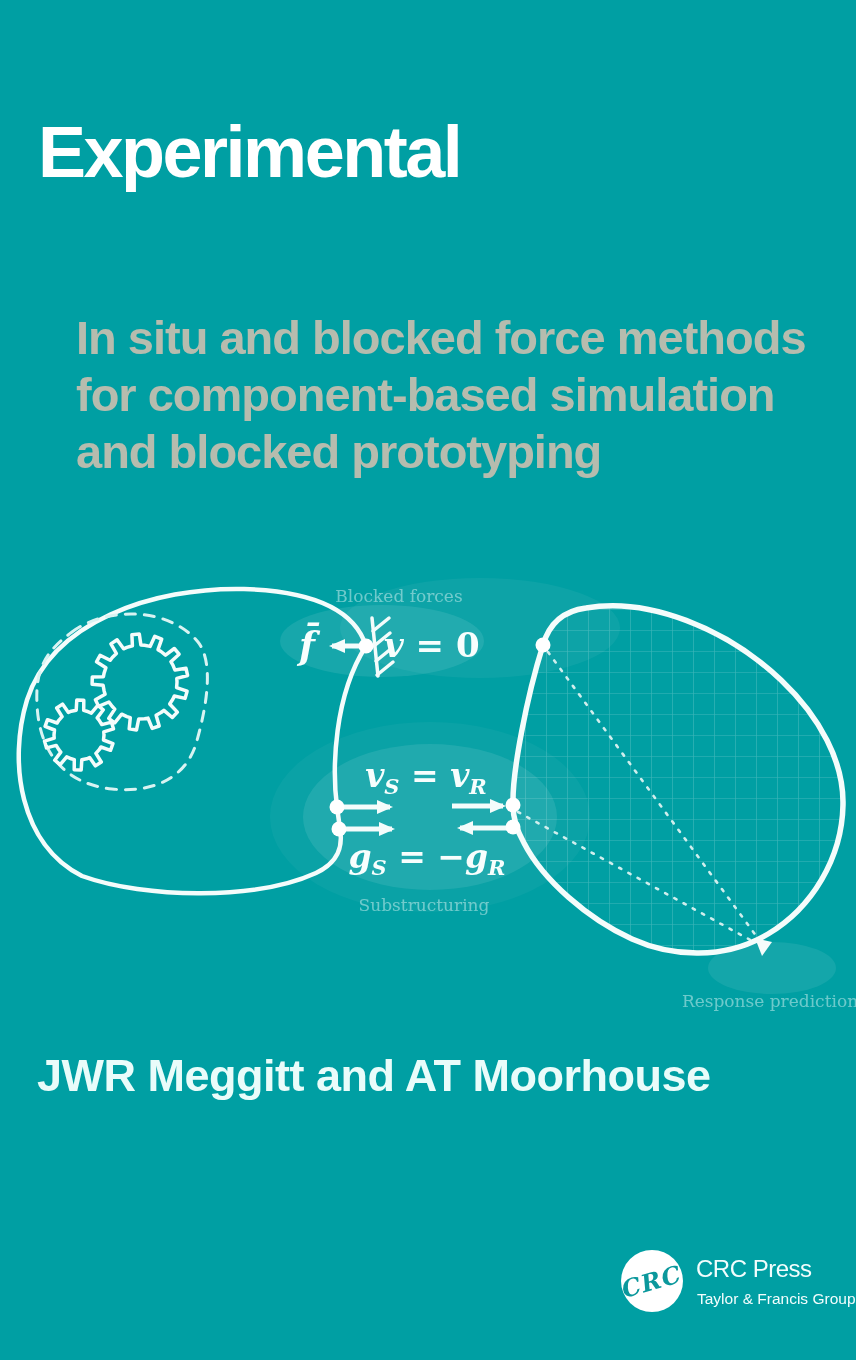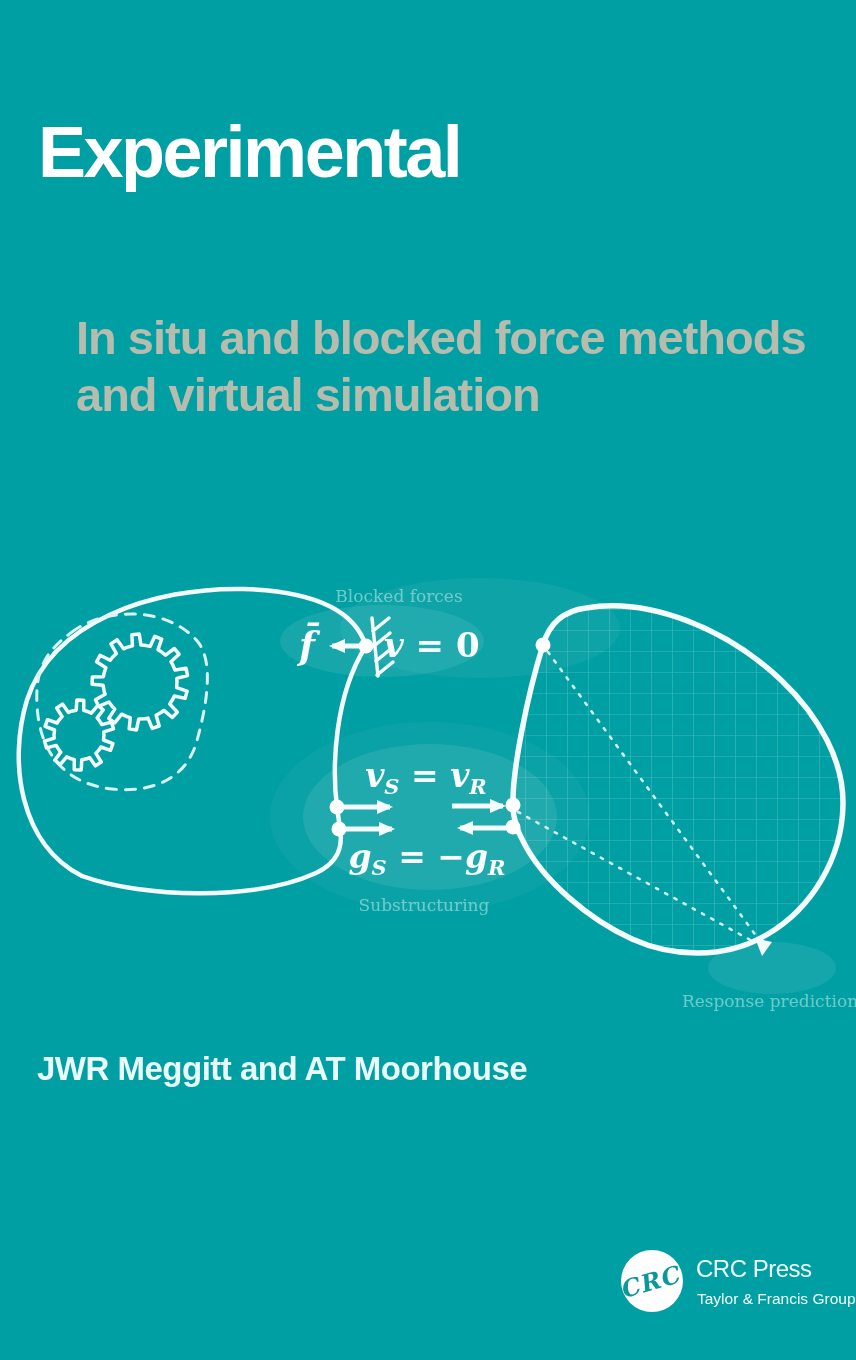--- a/index.html
+++ b/index.html
@@ -2,21 +2,21 @@
 <html><head>
 <meta charset="utf-8">
 <style>
   html,body{margin:0;padding:0;}
   body{width:856px;height:1360px;font-family:"Liberation Sans",sans-serif;}
   .cover{position:relative;width:856px;height:1360px;background:#009fa3;overflow:hidden;}
   .title{position:absolute;left:38px;top:104px;color:#ffffff;font-size:72px;line-height:96px;
          font-weight:700;letter-spacing:-2.5px;}
   .subtitle{position:absolute;left:36px;top:309px;color:#b6bcae;font-size:47px;line-height:57px;
          font-weight:700;letter-spacing:-1px;margin-left:40px;}
-  .authors{position:absolute;left:37px;top:1050px;color:#e9fcfa;font-size:33px;font-weight:700;
+  .authors{position:absolute;left:37px;top:1050px;color:#e9fcfa;font-size:45px;font-weight:700;
          letter-spacing:-0.5px;}
   .diagram{position:absolute;left:0;top:0;}
   .eq{font-family:"DejaVu Serif",serif;font-style:italic;font-weight:bold;fill:#f7fefd;}
   .eqn{font-style:normal;}
   .faintlabel{font-family:"DejaVu Serif",serif;fill:#d9f4f3;opacity:0.5;font-size:17px;}
   .logo{position:absolute;left:621px;top:1250px;width:235px;height:70px;}
   .logo-circle{position:absolute;left:0;top:0;width:62px;height:62px;border-radius:50%;background:#ffffff;
          display:flex;align-items:center;justify-content:center;}
   .logo-crc{font-family:"DejaVu Serif",serif;font-style:italic;font-weight:bold;font-size:24px;
          color:#0b989c;transform:rotate(-16deg);letter-spacing:1px;}
@@ -27,21 +27,22 @@
 <body>
 
 <div class="cover">
 
   <div class="title">
     <div>Experimental</div>
   </div>
 
   <div class="subtitle">
     <div>In situ and blocked force methods</div>
-    <div>and virtual simulation</div>
+    <div>for component-based simulation</div>
+    <div>and blocked prototyping</div>
   </div>
 
   <svg class="diagram" width="856" height="1360" viewBox="0 0 856 1360">
     <defs>
       <pattern id="gridpat" width="21" height="21" patternUnits="userSpaceOnUse">
         <path d="M21 0 H0 V21" fill="none" stroke="rgba(255,255,255,0.25)" stroke-width="1.2"></path>
       </pattern>
       <marker id="arrow" markerWidth="18" markerHeight="14" refX="13" refY="7" orient="auto" markerUnits="userSpaceOnUse">
         <path d="M0,0 L16,7 L0,14 Z" fill="#f4fcfb"></path>
       </marker>

